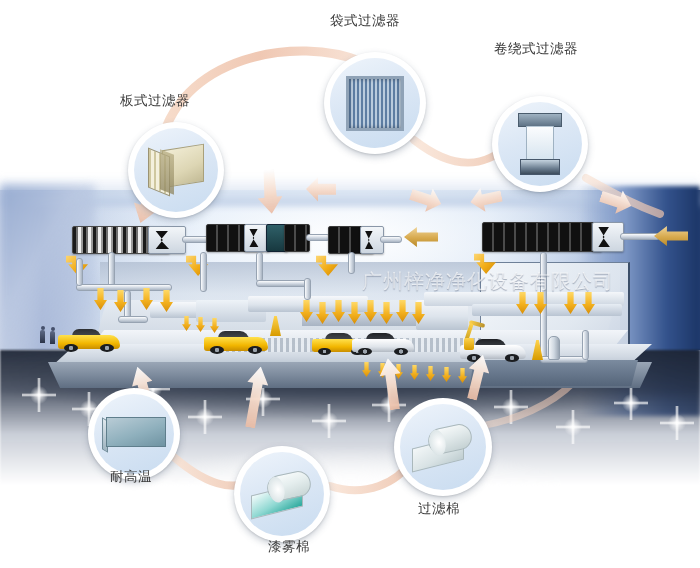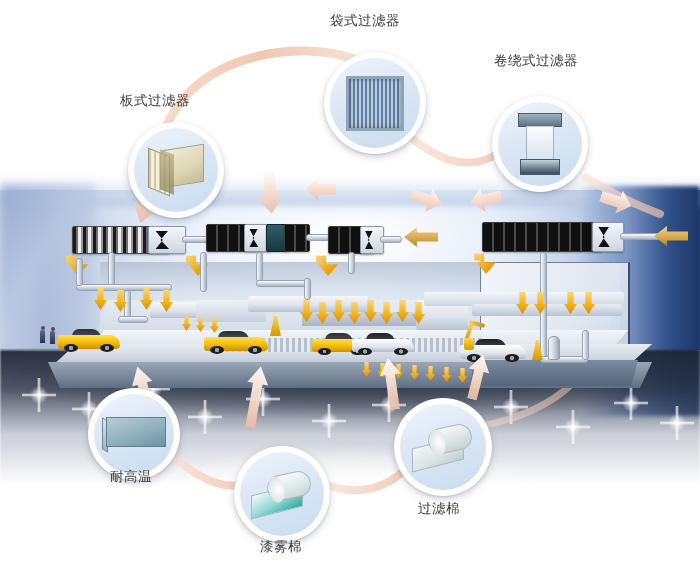--- a/index.html
+++ b/index.html
@@ -561,20 +561,21 @@
        clip-path: polygon(52% 0, 100% 40%, 74% 40%, 74% 100%, 30% 100%, 30% 40%, 4% 40%); transform: rotate(-16deg);"></div>
   <div class="pale-arrow" style="left:244px; top:366px; width:22px; height:62px;
        clip-path: polygon(52% 0, 100% 28%, 74% 28%, 74% 100%, 30% 100%, 30% 28%, 4% 28%); transform: rotate(10deg);"></div>
   <div class="pale-arrow" style="left:380px; top:358px; width:22px; height:52px;
        clip-path: polygon(52% 0, 100% 32%, 74% 32%, 74% 100%, 30% 100%, 30% 32%, 4% 32%); transform: rotate(-8deg);"></div>
   <div class="pale-arrow" style="left:466px; top:354px; width:22px; height:46px;
        clip-path: polygon(52% 0, 100% 36%, 74% 36%, 74% 100%, 30% 100%, 30% 36%, 4% 36%); transform: rotate(14deg);"></div>
   <div class="pale-arrow" style="left:96px;  top:430px; width:20px; height:40px;
        clip-path: polygon(52% 0, 100% 36%, 74% 36%, 74% 100%, 30% 100%, 30% 36%, 4% 36%); transform: rotate(-14deg); opacity:.75;"></div>
 
+  <div class="watermark">广州梓净净化设备有限公司</div>
 
   <div class="circle" style="left:128px; top:122px; width:96px; height:96px;">
     <div class="circle-inner" style="width:84px; height:84px;">
       <div class="bagfilter">
         <div class="body"></div>
         <div class="pockets"></div>
         <div class="front"></div>
       </div>
     </div>
   </div>
@@ -589,41 +590,41 @@
 
   <div class="circle" style="left:492px; top:96px; width:96px; height:96px;">
     <div class="circle-inner" style="width:84px; height:84px;">
       <div class="rollfilter">
         <div class="top"></div>
         <div class="media"></div>
         <div class="bot"></div>
       </div>
     </div>
   </div>
-  <div class="label" style="left:494px; top:52px;">卷绕式过滤器</div>
+  <div class="label" style="left:494px; top:40px;">卷绕式过滤器</div>
 
   <div class="circle" style="left:88px; top:388px; width:92px; height:92px;">
     <div class="circle-inner" style="width:80px; height:80px;">
       <div class="hotpanel">
         <div class="edge"></div>
         <div class="face"></div>
       </div>
     </div>
   </div>
   <div class="label" style="left:110px; top:468px;">耐高温</div>
 
   <div class="circle" style="left:234px; top:446px; width:96px; height:96px;">
     <div class="circle-inner" style="width:84px; height:84px;">
       <div class="cottonroll teal">
         <div class="sheet"></div>
         <div class="roll"></div>
       </div>
     </div>
   </div>
-  <div class="label" style="left:260px; top:538px;">漆雾棉</div>
+  <div class="label" style="left:268px; top:538px;">漆雾棉</div>
 
   <div class="circle" style="left:394px; top:398px; width:98px; height:98px;">
     <div class="circle-inner" style="width:86px; height:86px;">
       <div class="cottonroll">
         <div class="sheet"></div>
         <div class="roll"></div>
       </div>
     </div>
   </div>
   <div class="label" style="left:418px; top:500px;">过滤棉</div>

